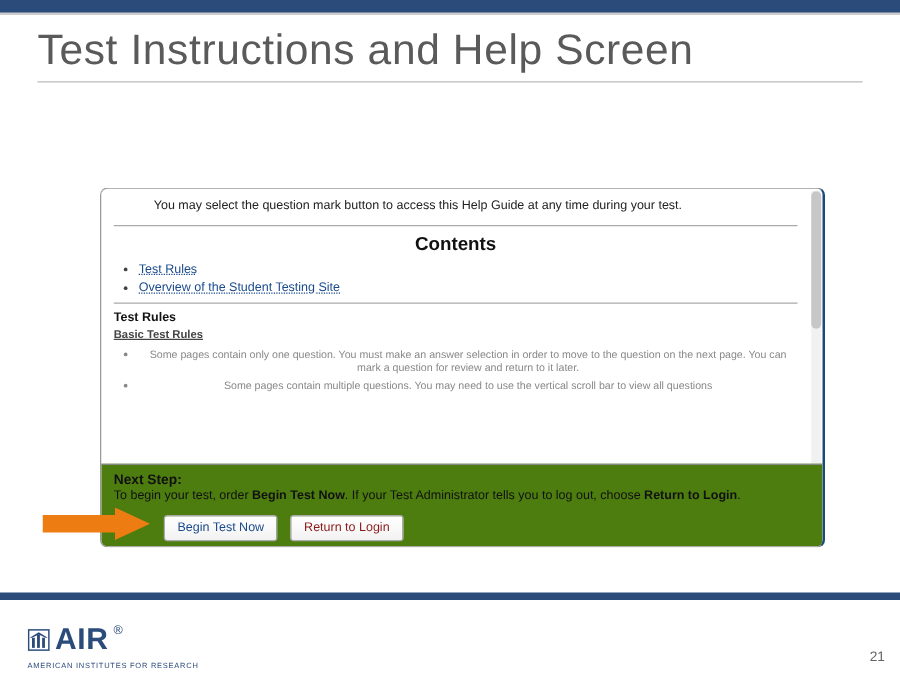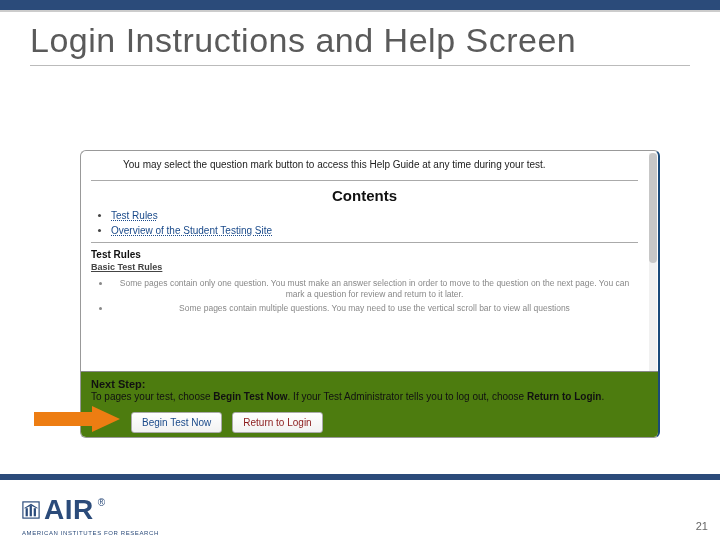--- a/index.html
+++ b/index.html
@@ -75,36 +75,36 @@
     position: absolute; left: 0; right: 0; bottom: 0; height: 66px;
     background: #fff;
     border-top: 6px solid #2b4b7a;
   }
   .logo {
     position: absolute; left: 22px; bottom: 14px;
     display: flex; align-items: center; gap: 4px;
     color: #2b4b7a;
   }
   .logo-mark { width: 18px; height: 18px; }
-  .logo-text { font-size: 28px; font-weight: 700; letter-spacing: 0.5px; }
+  .logo-text { font-size: 24px; font-weight: 700; letter-spacing: 0.5px; }
   .logo-reg { font-size: 10px; position: relative; top: -8px; }
   .logo-sub { position: absolute; left: 22px; bottom: 4px; font-size: 6px; letter-spacing: 0.6px; color: #2b4b7a; }
   .pagenum {
     position: absolute; right: 12px; bottom: 8px;
     font-size: 11px; color: #666; margin-top: 28px;
   }
 </style>
 </head>
 <body>
 
 <div class="slide">
   <div class="topbar"></div>
 
   <div class="title-area">
-    <div class="title">Login Instructions and Help Screen</div>
+    <div class="title">Test Instructions and Help Screen</div>
     <hr class="title-rule">
   </div>
 
   <div class="app-box">
     <div class="scrollable">
       <div class="ih-sub">You may select the question mark button to access this Help Guide at any time during your test.</div>
       <hr class="hr1">
 
       <div class="sec-h">Contents</div>
       <ul class="links">
@@ -121,21 +121,21 @@
       </ul>
     </div>
 
     <div class="scrollbar">
       <div class="thumb"></div>
     </div>
 
     <div class="footer-panel">
       <div class="next-h">Next Step:</div>
       <div class="next-p">
-        <span>To pages your test, choose </span><b>Begin Test Now</b><span>. If your Test Administrator tells you to log out, choose </span><b>Return to Login</b><span>.</span>
+        <span>To begin your test, order </span><b>Begin Test Now</b><span>. If your Test Administrator tells you to log out, choose </span><b>Return to Login</b><span>.</span>
       </div>
       <div class="btn-row">
         <div class="btn">Begin Test Now</div>
         <div class="btn alt">Return to Login</div>
       </div>
     </div>
   </div>
 
   <svg class="arrow" viewBox="0 0 86 26">
     <polygon points="0,6 58,6 58,0 86,13 58,26 58,20 0,20" fill="#ed7d12"></polygon>

